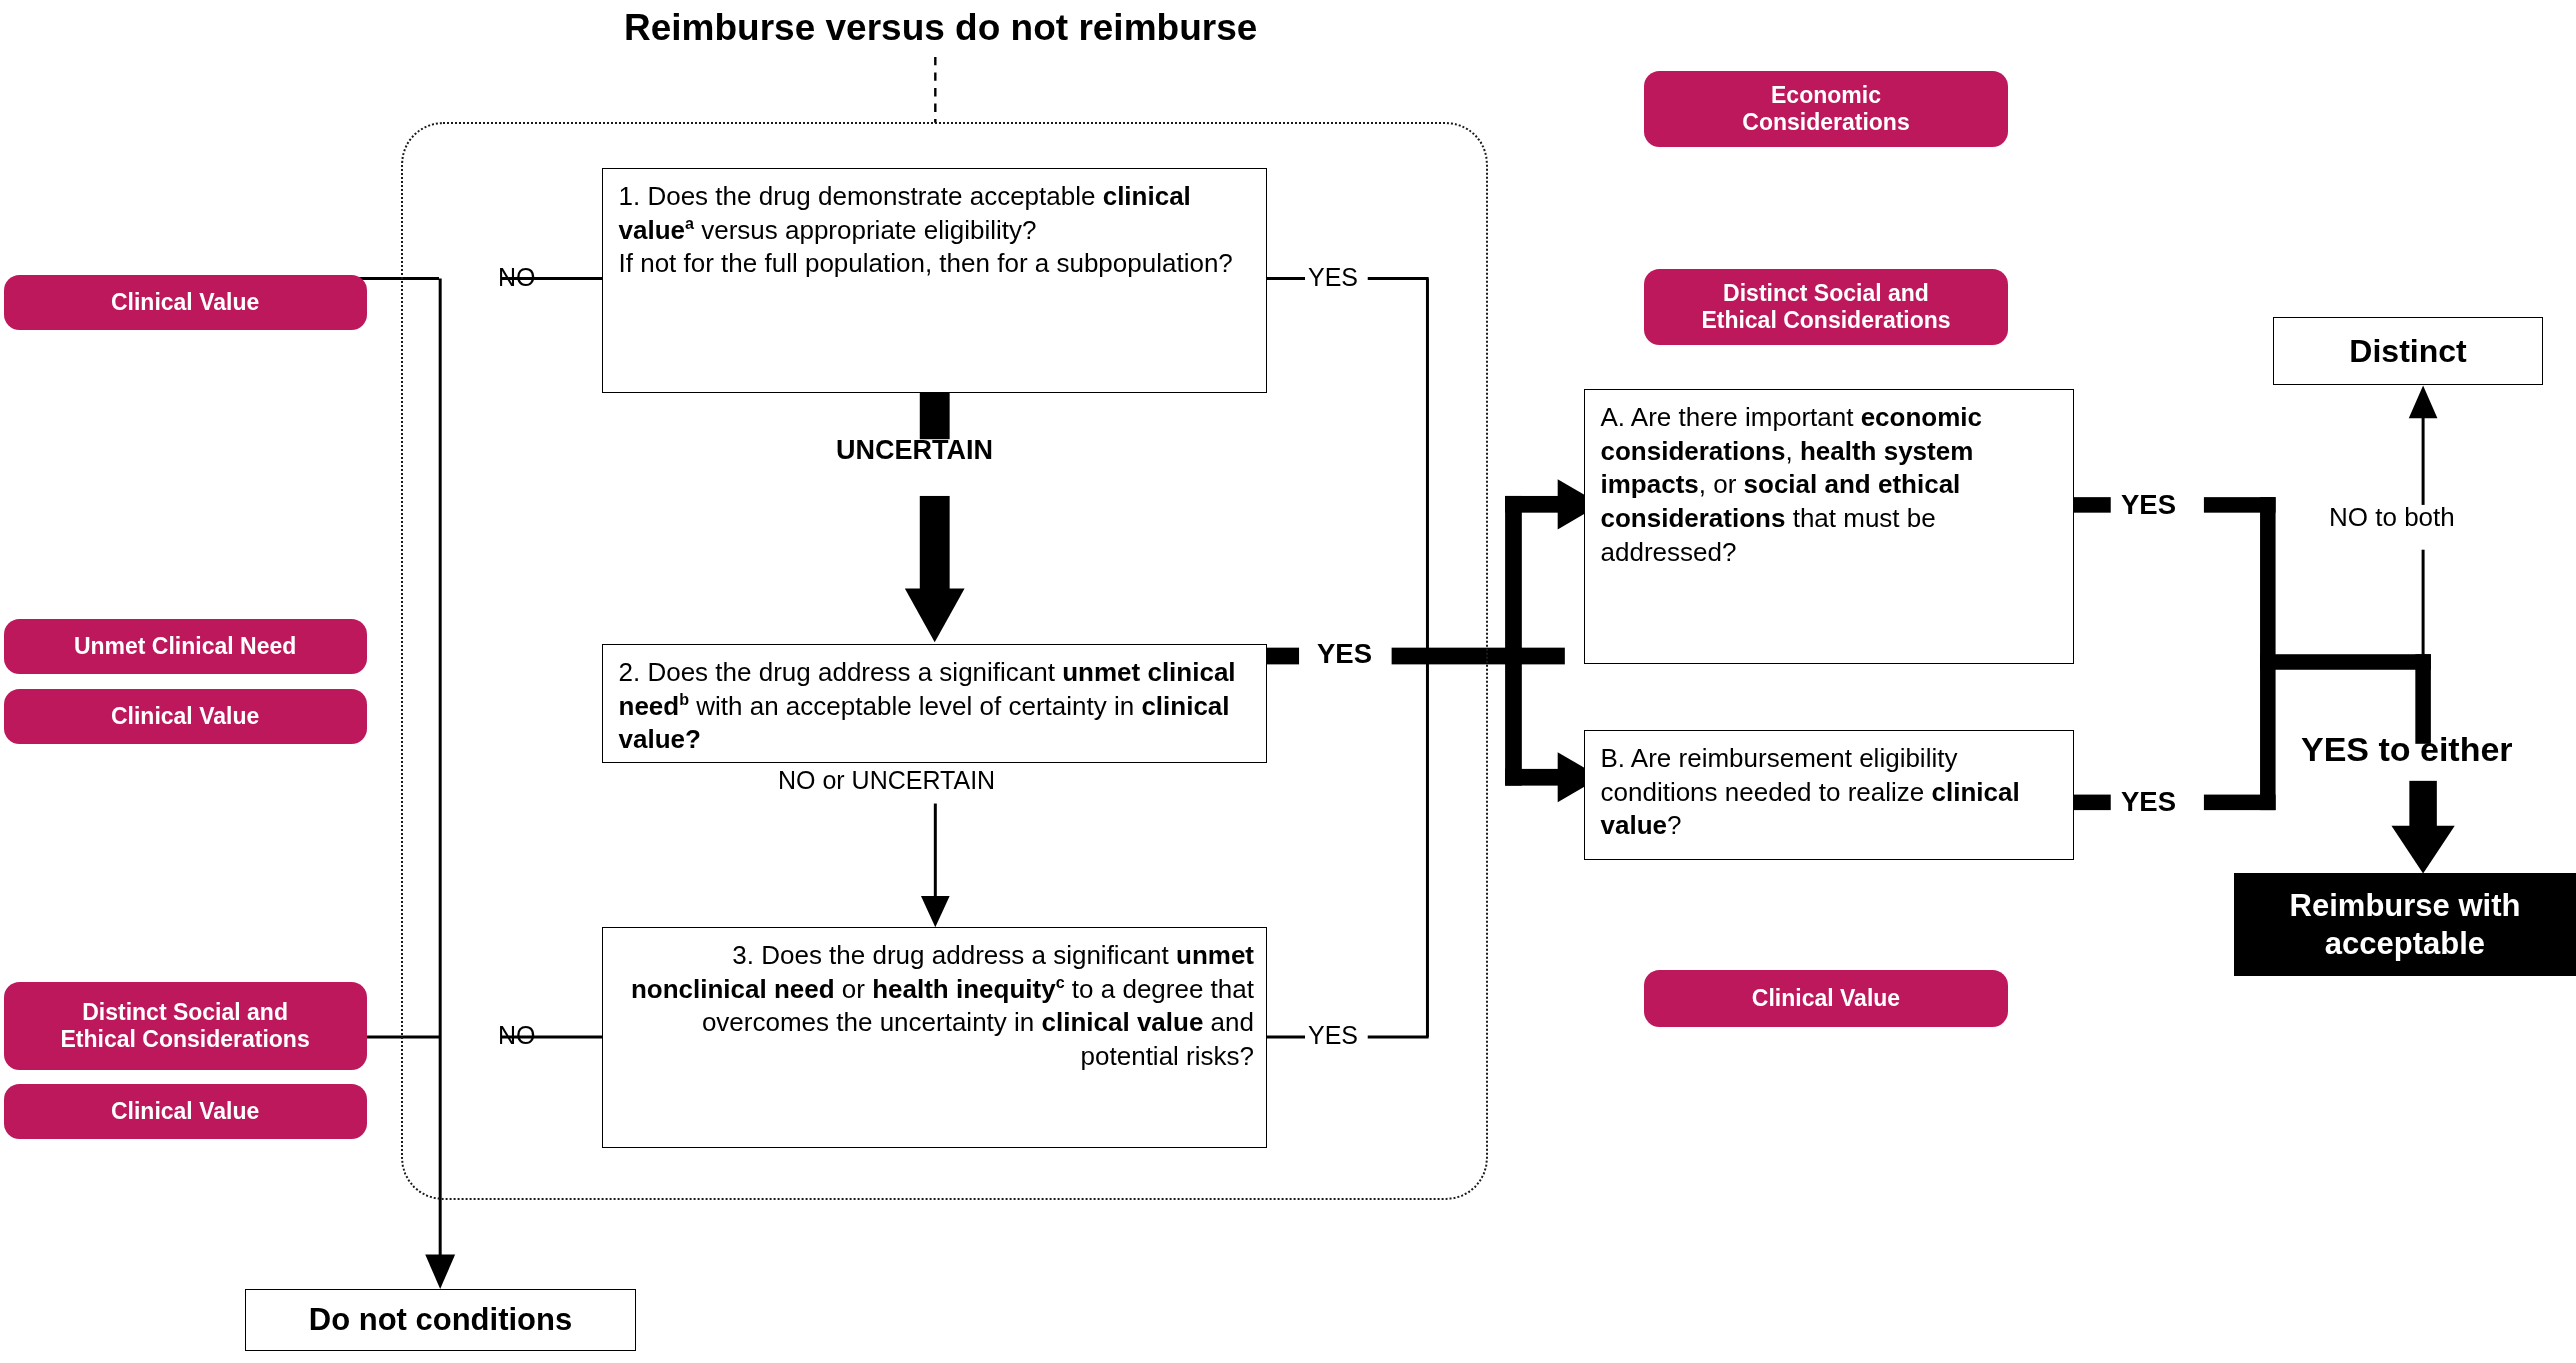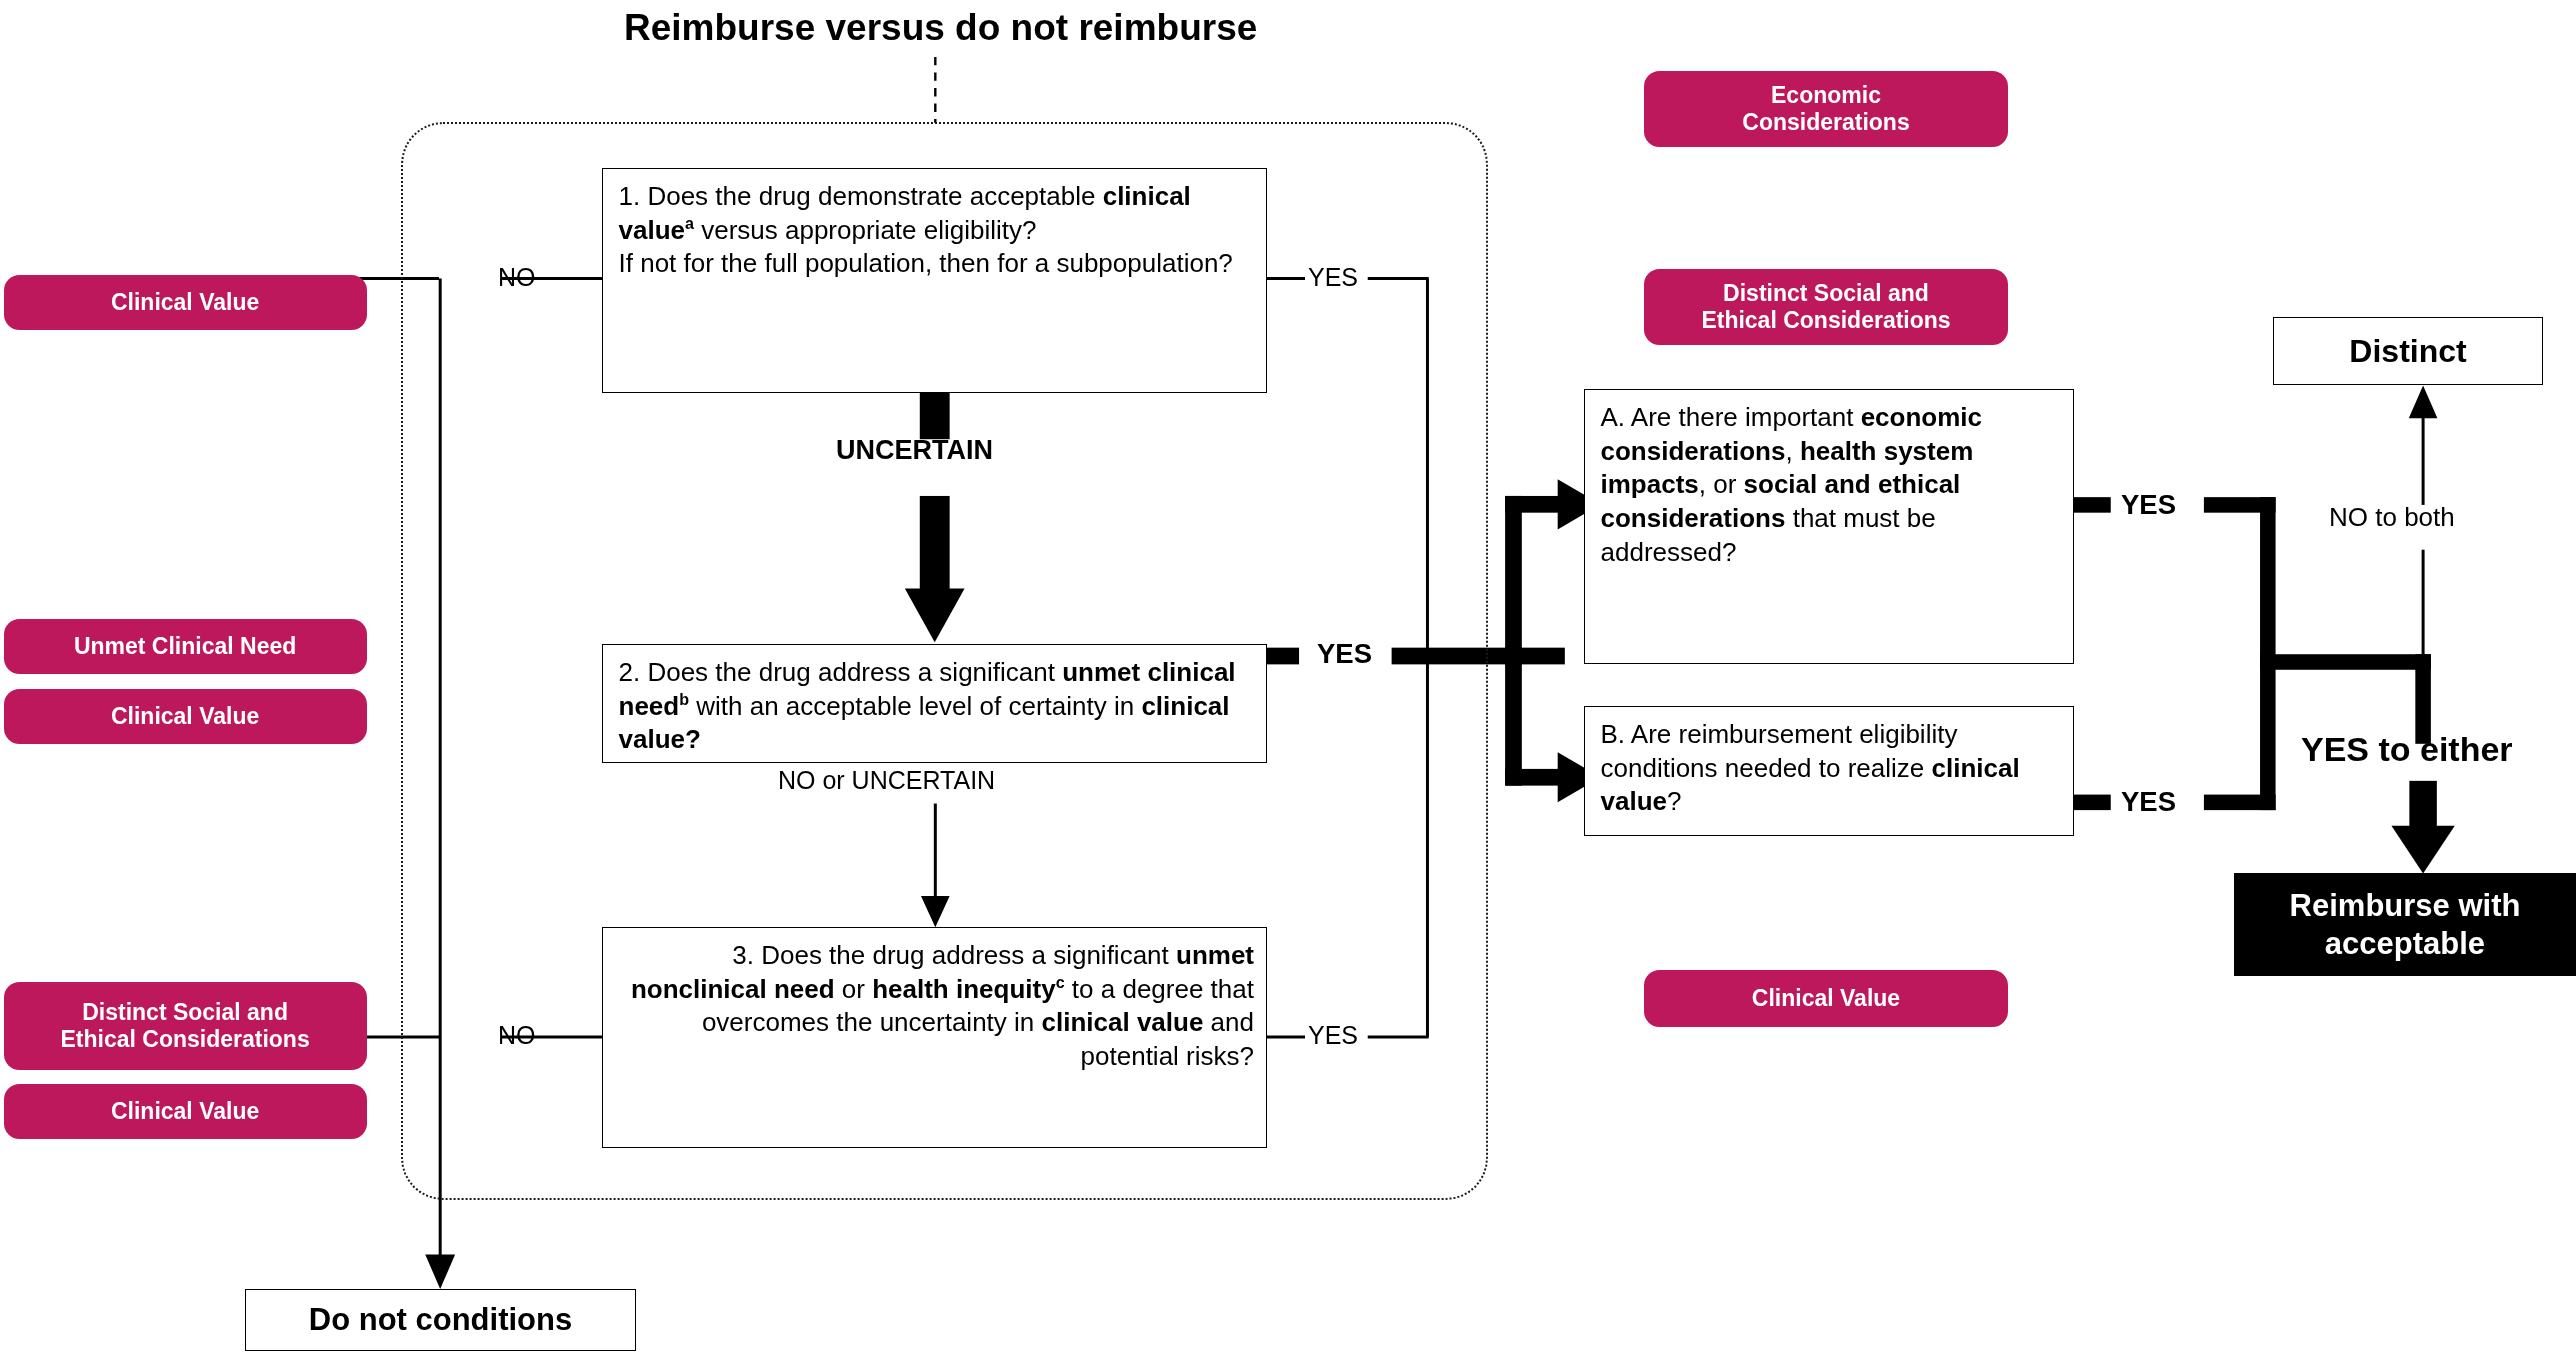--- a/index.html
+++ b/index.html
@@ -171,21 +171,21 @@
       <span>3. Does the drug address a significant </span><b>unmet nonclinical need</b><span> or </span><b>health inequity</b><sup>c</sup><span> to a degree that overcomes the uncertainty in </span><b>clinical value</b><span> and potential risks?</span>
     </span>
   </div>
 
   <div class="abs qbox" style="left:1584px;top:389px;width:490px;height:275px;">
     <span>
       <span>A. Are there important </span><b>economic considerations</b><span>, </span><b>health system impacts</b><span>, or </span><b>social and ethical considerations</b><span> that must be addressed?</span>
     </span>
   </div>
 
-  <div class="abs qbox" style="left:1584px;top:706px;width:490px;height:130px;">
+  <div class="abs qbox" style="left:1584px;top:730px;width:490px;height:130px;">
     <span>
       <span>B. Are reimbursement eligibility conditions needed to realize </span><b>clinical value</b><span>?</span>
     </span>
   </div>
 
   <div class="abs elabel" style="left:498px;top:263px;">NO</div>
 
   <div class="abs elabel" style="left:1308px;top:263px;">YES</div>
 
   <div class="abs elabel bold" style="left:836px;top:435px;font-size:27px;">UNCERTAIN</div>

